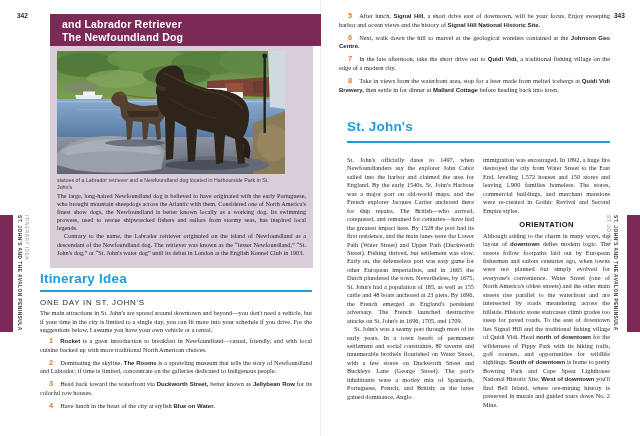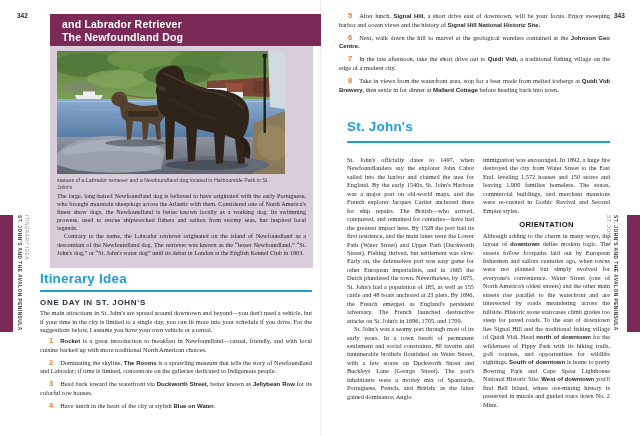--- a/index.html
+++ b/index.html
@@ -26,21 +26,21 @@
   .caption{left:7px;top:131px;width:228px;font-family:"Liberation Sans",sans-serif;
     font-size:5.3px;line-height:6.5px;color:#3d3a3c;}
   .feat-text{left:7px;top:146px;width:249px;font-size:6.2px;line-height:8.1px;text-align:justify;color:#262224;}
   .feat-text p{margin:0;}
   .feat-text p.ind{text-indent:7px;}
 
   
   .sec-head{font-family:"Liberation Sans",sans-serif;font-weight:bold;font-size:13.5px;
     color:#1f9dd9;letter-spacing:.2px;}
   .sec-rule{height:1.8px;background:#1f9dd9;}
-  .sub-head{font-family:"Liberation Sans",sans-serif;font-weight:bold;font-size:8px;
+  .sub-head{font-family:"Liberation Sans",sans-serif;font-weight:normal;font-size:8px;
     color:#22323e;letter-spacing:.7px;}
 
   
   .it-head{left:40px;top:271px;}
   .it-rule{left:40px;top:290px;width:272px;}
   .oneday{left:40px;top:298px;}
   .intro{left:40px;top:309px;width:272px;font-size:6.4px;line-height:8.6px;text-align:justify;margin:0;}
   .items{list-style:none;margin:0;padding:0;}
   .items li{margin:0 0 4.5px 0;font-size:6.4px;line-height:8.6px;text-align:justify;}
   .items .num{font-family:"Liberation Sans",sans-serif;font-weight:bold;color:#e87a2a;

